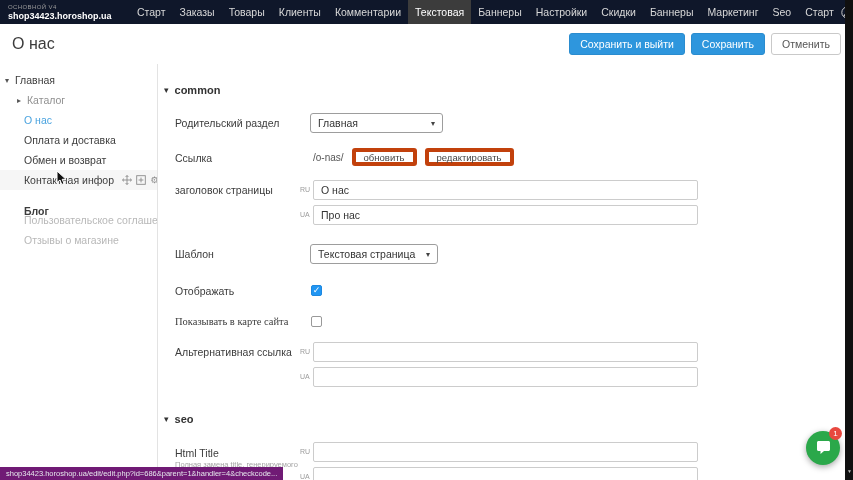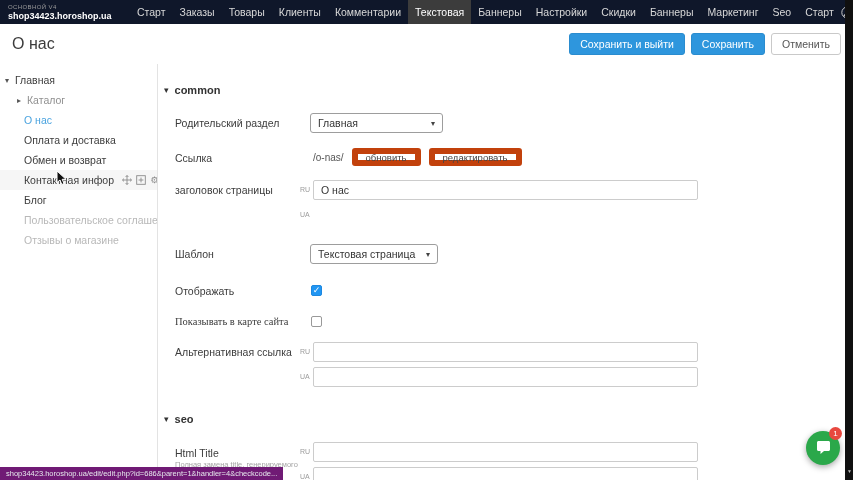--- a/index.html
+++ b/index.html
@@ -53,21 +53,21 @@
   .fhint { position:absolute; left:16px; font-size:7.5px; color:#a3a3a3; white-space:nowrap; }
   .select { position:absolute; left:151px; height:20px; border:1px solid #9d9d9d; border-radius:3px;
             background:#fff; font-size:10.5px; color:#333; display:flex; align-items:center;
             justify-content:space-between; padding:0 7px; cursor:pointer; }
   .select .caret-d { font-size:8px; color:#444; margin-left:10px; }
   .tinput { position:absolute; left:154px; width:385px; height:20px; border:1px solid #ccc; border-radius:2px;
             font-size:10.5px; color:#333; padding:0 7px; font-family:inherit; background:#fff; }
   .lang { position:absolute; left:141px; font-size:7px; color:#9a9a9a; }
   .linkrow { position:absolute; left:154px; display:flex; align-items:center; gap:8px; }
   .link-path { font-size:10px; color:#555; }
-  .minibtn { height:18px; border:6px solid #c2410c; border-radius:3px; background:#fff; font-size:9.5px;
+  .minibtn { height:18px; border:4px solid #c2410c; border-radius:3px; background:#fff; font-size:9.5px;
              color:#444; display:flex; align-items:center; padding:0 8px; cursor:pointer; white-space:nowrap; }
   .checkbox { position:absolute; left:152px; width:11px; height:11px; border:1px solid #999;
               border-radius:2px; background:#fff; cursor:pointer; }
   .checkbox.checked { background:#2196f3; border-color:#1d88e0; color:#fff; font-size:9px;
                       display:flex; align-items:center; justify-content:center; line-height:1; }
 
   
   .statusbar { position:absolute; left:0; bottom:0; height:13px; background:#701a75; color:#e6e9ed;
                font-size:7.5px; display:flex; align-items:center; padding:0 6px; z-index:40; white-space:nowrap; }
   .chat { position:absolute; left:806px; top:431px; width:34px; height:34px; border-radius:50%;
@@ -155,21 +155,21 @@
         <span class="ti">
           <svg width="10" height="10" viewBox="0 0 10 10">
               <rect x="0.7" y="0.7" width="8.6" height="8.6" fill="none" stroke="#8a8a8a" stroke-width="0.9"></rect>
               <path d="M5 2.6 V7.4 M2.6 5 H7.4" stroke="#8a8a8a" stroke-width="0.9"></path>
             </svg>
         </span>
         <span class="ti">⚙</span>
 
       </span>
     </div>
-    <div class="tree-item noicon" style="top:126px;">
+    <div class="tree-item noicon" style="top:137px;font-weight:bold;">
       <span>Блог</span>
     </div>
     <div class="tree-item noicon muted" style="top:146px;">
       <span>Пользовательское соглашение</span>
     </div>
     <div class="tree-item noicon muted" style="top:166px;">
       <span>Отзывы о магазине</span>
     </div>
   </div>
 
@@ -190,20 +190,21 @@
     <div class="linkrow" style="top:84px;">
       <span class="link-path">/o-nas/</span>
       <span class="minibtn">обновить</span>
       <span class="minibtn">редактировать</span>
     </div>
 
     <div class="flabel" style="top:120px;">заголовок страницы</div>
     <div class="lang" style="top:122px;">RU</div>
     <input class="tinput" style="top: 116px;" value="О нас">
     <div class="lang" style="top:147px;">UA</div>
+    <input class="tinput" style="top: 141px;" value="Про нас">
 
     <div class="flabel" style="top:184px;">Шаблон</div>
     <div class="select" style="top:180px; width:128px;">
       <span>Текстовая страница</span>
       <span class="caret-d">▾</span>
     </div>
 
     <div class="flabel" style="top:221px;">Отображать</div>
     <div class="checkbox checked" style="top:221px;">
       <span>✓</span>

